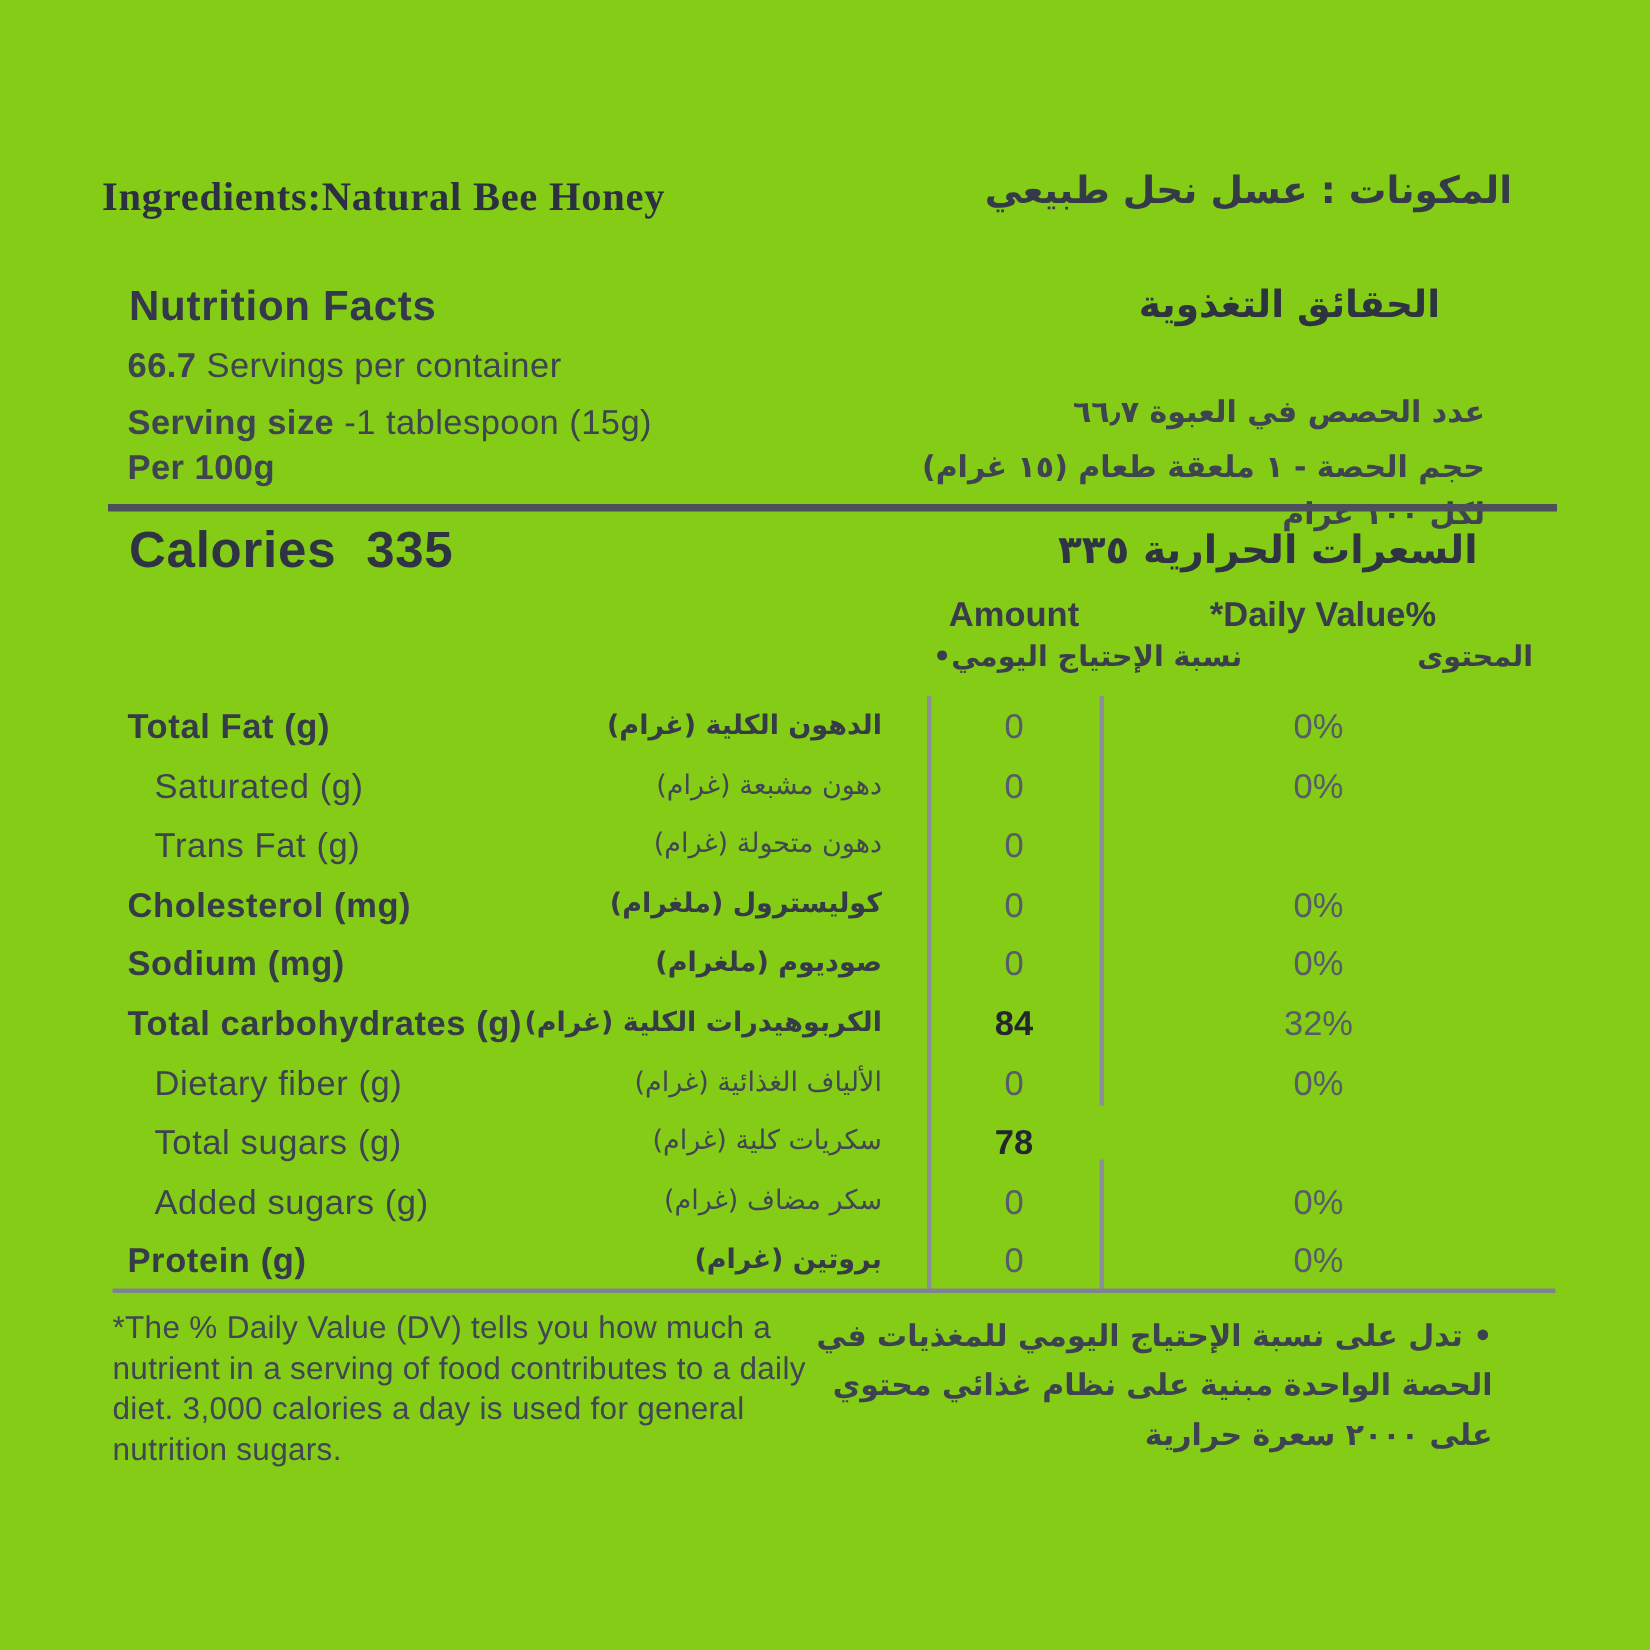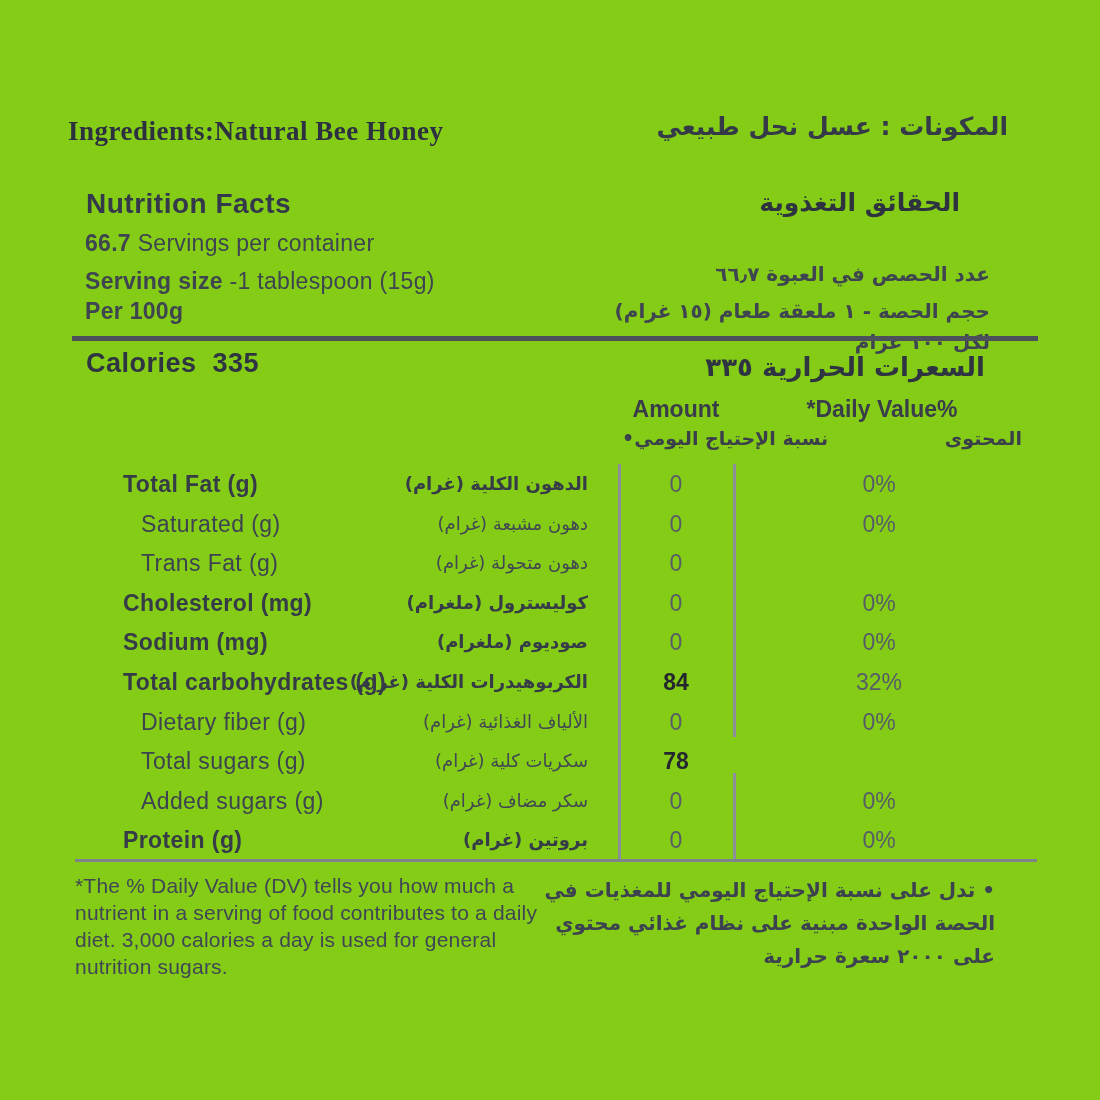--- a/index.html
+++ b/index.html
@@ -18,32 +18,32 @@
   .nf-title{left:86px;top:188px;font-weight:800;font-size:28px;color:#33384a;letter-spacing:0.5px;}
   .nf-title-ar{right:140px;top:188px;font-weight:700;font-size:25px;color:#2e3340;margin-left:32px;}
   .line-en{left:85px;font-size:23px;color:#3e4450;letter-spacing:0.3px;}
   .line-ar{right:110px;font-size:20px;font-weight:700;color:#3e4450;margin-top:33px;}
   .b{font-weight:700;}
   
   .rule-thick{left:72px;top:336px;width:966px;height:5px;background:#4b505a;}
   .rule-thin{left:75px;top:859px;width:962px;height:3px;background:#7e838d;}
   .vline{position:absolute;width:3px;background:#8a8f99;}
   
-  .cal-en{left:86px;top:348px;font-weight:800;font-size:27px;color:#2f3442;letter-spacing:0.5px;text-align:right;}
+  .cal-en{left:86px;top:348px;font-weight:800;font-size:34px;color:#2f3442;letter-spacing:0.5px;text-align:right;}
   .cal-ar{right:115px;top:352px;font-weight:700;font-size:26px;color:#2f3442;}
   
   .amt-col{left:619px;width:114px;text-align:center;}
   .dv-col{left:736px;width:292px;text-align:center;}
   .colhead{top:396px;font-weight:700;font-size:23px;color:#383d49;}
   .colhead-ar{top:427px;font-weight:700;font-size:19px;color:#3a3f4b;}
   .dvar{left:622px;}
   .amtar{right:78px;}
   
   .trow{position:absolute;left:0;width:1100px;height:40px;line-height:40px;}
-  .trow .en{position:absolute;left:103px;font-size:23px;letter-spacing:0.4px;color:#3d4350;margin-left:38px;}
+  .trow .en{position:absolute;left:103px;font-size:23px;letter-spacing:0.4px;color:#3d4350;}
   .trow.bold .en{left:85px;font-weight:700;color:#363b48;}
   .trow .ar{position:absolute;right:512px;font-size:18px;font-weight:500;color:#414753;}
   .trow.bold .ar{font-weight:700;color:#363b48;}
   .trow .amt{position:absolute;left:619px;width:114px;text-align:center;font-size:23px;font-weight:500;color:#575c68;}
   .trow .dv{position:absolute;left:736px;width:286px;text-align:center;font-size:23px;font-weight:500;color:#575c68;}
   .trow.valbold .amt{font-weight:700;color:#24272e;}
   
   .foot-en{left:75px;top:872px;font-size:21px;line-height:27px;font-weight:500;color:#404654;letter-spacing:0.2px;}
   .foot-ar{right:105px;top:874px;font-size:20px;line-height:33px;font-weight:600;color:#3c4250;text-align:right;}
 </style>

